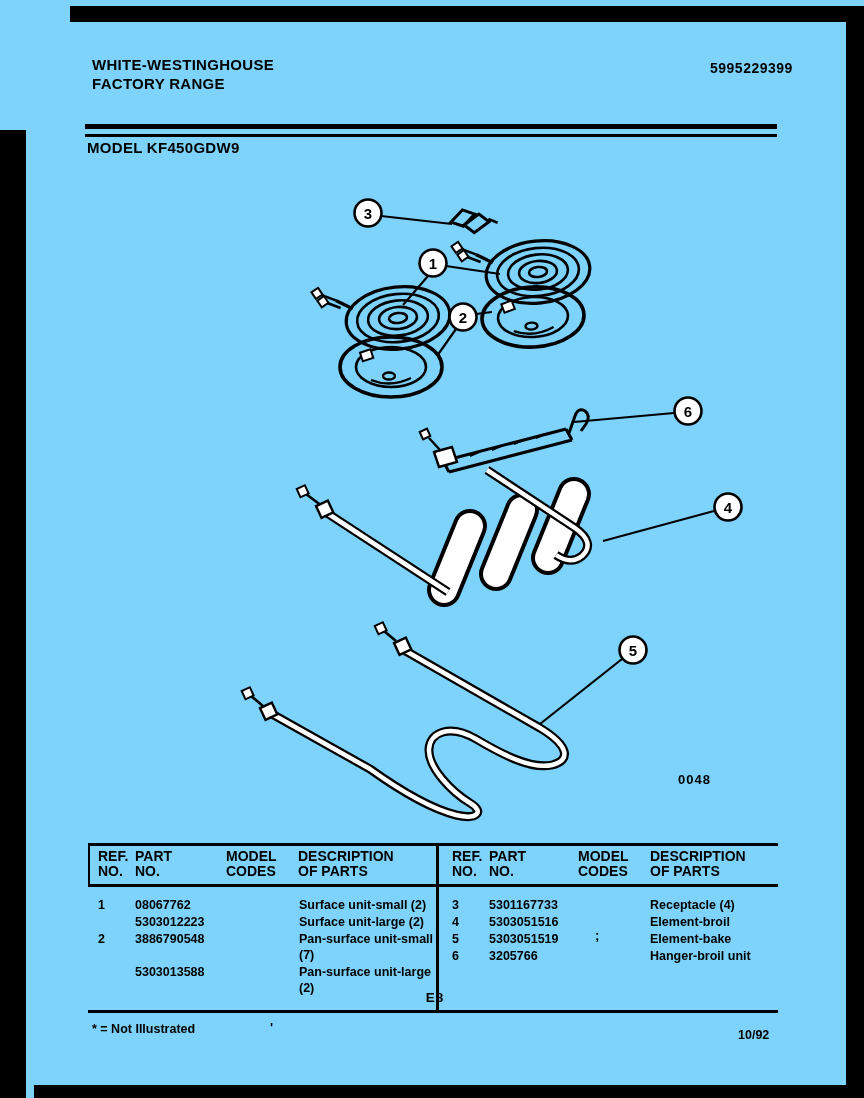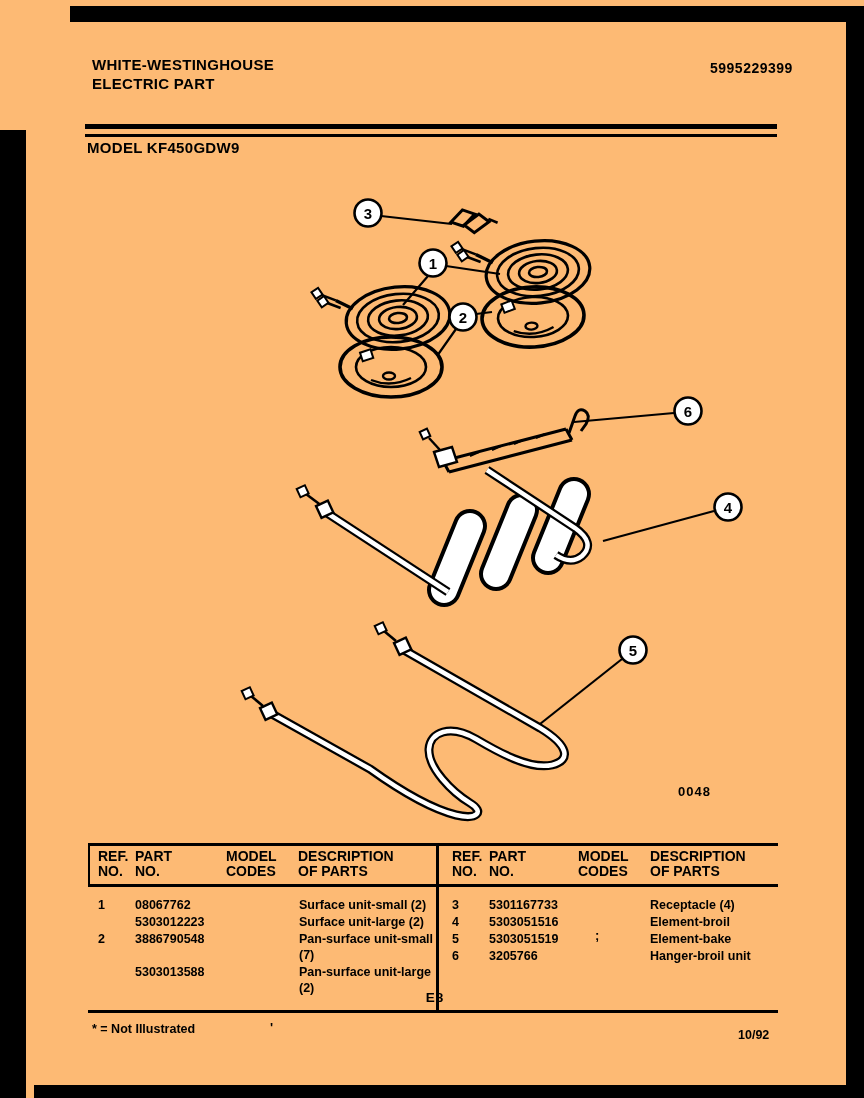--- a/index.html
+++ b/index.html
@@ -1,17 +1,17 @@
 <!DOCTYPE html>
 <html><head>
 <meta charset="utf-8">
 <style>
   html,body{margin:0;padding:0;background:#777;}
   .page{
-    position:relative;width:864px;height:1098px;background:#fdba74;
+    position:relative;width:864px;height:1098px;background:#7dd3fc;
     font-family:"Liberation Sans",sans-serif;font-weight:bold;color:#000;
     overflow:hidden;margin:0 auto;text-decoration:underline;
   }
   .abs{position:absolute;}
   .scanband{position:absolute;background:#000;}
   .brand{left:92px;top:55px;font-size:15px;line-height:19px;letter-spacing:.3px;}
   .title{left:352px;top:62px;width:230px;text-align:center;font-size:15px;letter-spacing:.4px;}
   .pubnum{left:710px;top:60px;font-size:14px;letter-spacing:.5px;}
   .dblrule{left:85px;top:124px;width:692px;height:5px;border-top:5px solid #000;border-bottom:3px solid #000;}
   .model{left:87px;top:139px;font-size:15px;letter-spacing:.3px;text-align:center;}
@@ -33,21 +33,21 @@
 
 <div class="page">
 
   <div class="scanband" style="left:70px;top:6px;width:794px;height:16px;"></div>
   <div class="scanband" style="left:846px;top:16px;width:18px;height:1082px;"></div>
   <div class="scanband" style="left:0;top:130px;width:26px;height:968px;"></div>
   <div class="scanband" style="left:34px;top:1085px;width:830px;height:13px;"></div>
 
   <div class="abs brand">
     <div>WHITE-WESTINGHOUSE</div>
-    <div>ELECTRIC PART</div>
+    <div>FACTORY RANGE</div>
   </div>
   <div class="abs pubnum">5995229399</div>
   <div class="abs dblrule"></div>
   <div class="abs model">MODEL KF450GDW9</div>
 
   <svg class="abs" style="left:0;top:0;" width="864" height="1098" viewBox="0 0 864 1098">
     <defs>
       <g id="coil">
         <ellipse rx="52" ry="31" fill="none" stroke="#000" stroke-width="3.2"></ellipse>
         <ellipse rx="41" ry="24" fill="none" stroke="#000" stroke-width="2.6"></ellipse>
@@ -138,21 +138,21 @@
       <text x="463" y="322.5">2</text>
       <circle cx="688" cy="411" r="13.5" fill="#fff" stroke="#000" stroke-width="2.6"></circle>
       <text x="688" y="416.5">6</text>
       <circle cx="728" cy="507" r="13.5" fill="#fff" stroke="#000" stroke-width="2.6"></circle>
       <text x="728" y="512.5">4</text>
       <circle cx="633" cy="650" r="13.5" fill="#fff" stroke="#000" stroke-width="2.6"></circle>
       <text x="633" y="655.5">5</text>
     </g>
   </svg>
 
-  <div class="abs fignum" style="left:678px;top:772px;margin-top:12px;">0048</div>
+  <div class="abs fignum" style="left:678px;top:772px;">0048</div>
 
   <div class="tline" style="left:88px;top:843px;width:690px;height:3px;"></div>
   <div class="tline" style="left:88px;top:884px;width:690px;height:3px;"></div>
   <div class="tline" style="left:88px;top:1010px;width:690px;height:3px;"></div>
   <div class="tline" style="left:436px;top:843px;width:3px;height:170px;"></div>
   <div class="tline" style="left:88px;top:843px;width:2px;height:44px;"></div>
 
   <div class="thdr" style="left:98px;top:849px;">
     <div>REF.</div>
       <div>NO.</div>

